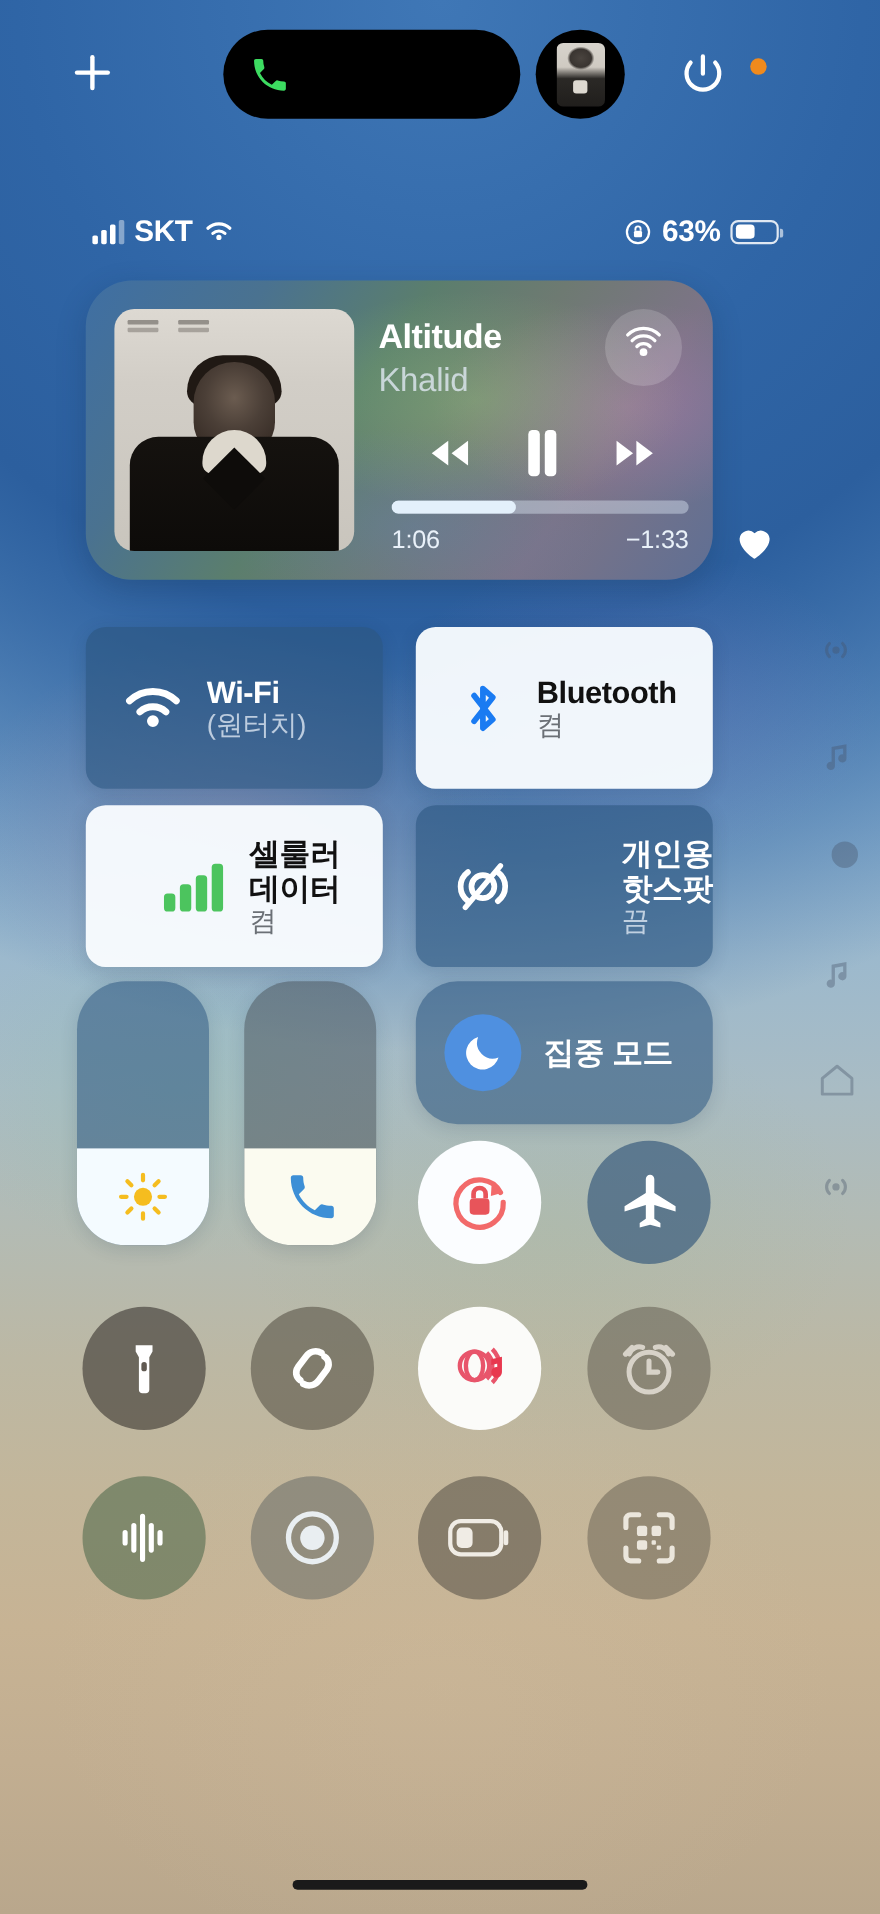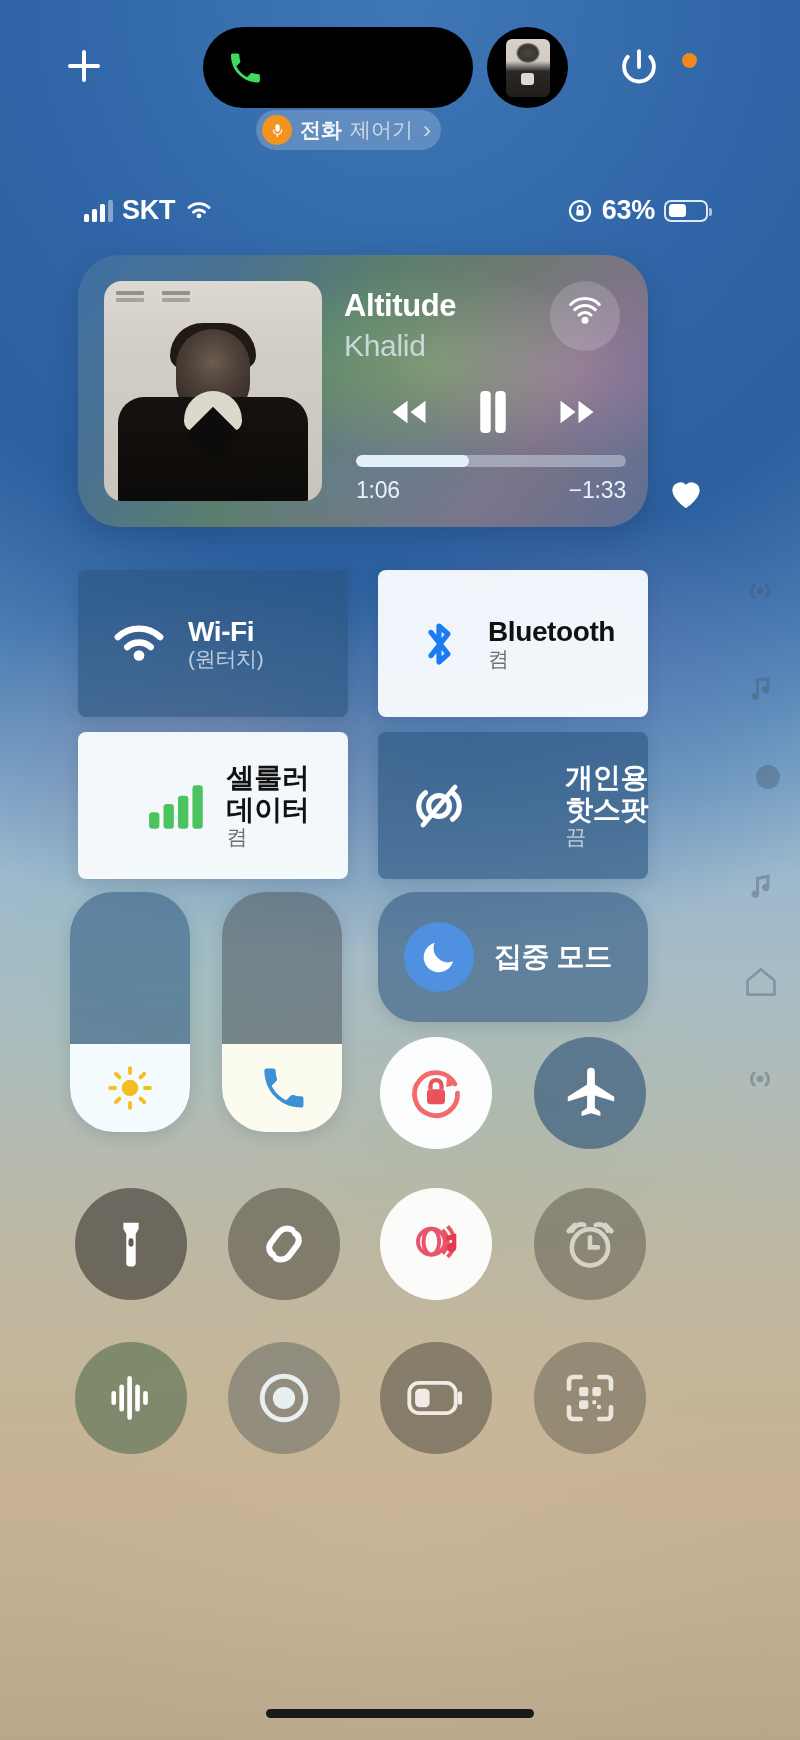--- a/index.html
+++ b/index.html
@@ -211,30 +211,30 @@
   .times span { color:#e9f1f9; font-size:23px; font-weight:500; letter-spacing:-.2px; }
 
   
   #heart { position:absolute; left:666px; top:218px; width:40px; height:40px; }
 
   
   .edge { position:absolute; right:20px; color:rgba(70,85,105,.38); }
 
   
   .tile {
-    position:absolute; border-radius:8px;
+    position:absolute; border-radius:18px;
     display:flex; align-items:center; gap:18px;
     box-shadow:0 4px 16px rgba(20,40,70,.14);
   }
   .tile.dark  { background:rgba(44,86,128,.62); }
   .tile.light { background:rgba(250,253,255,.95); }
   .tile .ticon { margin-left:30px; width:62px; display:flex; align-items:center; justify-content:center; flex:none; }
   .tile .tlabel { line-height:1.12; }
   .tile .tname  { font-size:28px; font-weight:700; letter-spacing:-.4px; }
-  .tile .tstate { font-size:21px; font-weight:500; letter-spacing:-.3px; }
+  .tile .tstate { font-size:25px; font-weight:500; letter-spacing:-.3px; }
   .tile.dark  .tname { color:#fff; }
   .tile.dark  .tstate{ color:rgba(226,235,245,.78); }
   .tile.light .tname { color:#111; }
   .tile.light .tstate{ color:#6b7076; }
 
   #tile-wifi      { left:78px;  top:315px; width:270px; height:147px; }
   #tile-bluetooth { left:378px; top:315px; width:270px; height:147px; }
   #tile-cellular  { left:78px;  top:477px; width:270px; height:147px;justify-content:center; }
   #tile-hotspot   { left:378px; top:477px; width:270px; height:147px;justify-content:space-between; }
 
@@ -311,31 +311,20 @@
     <div class="avatar-photo"></div>
   </div>
 
   <svg class="power-btn" viewBox="0 0 24 24">
     <path d="M12 3v9" stroke="#fff" stroke-width="2.2" stroke-linecap="round" fill="none"></path>
     <path d="M18.4 6.2a8.5 8.5 0 1 1-12.8 0" stroke="#fff" stroke-width="2.2" stroke-linecap="round" fill="none"></path>
   </svg>
 
   <div class="orange-dot"></div>
 
-  <div id="phone-pill">
-    <span class="mic-badge">
-      <svg width="15" height="19" viewBox="0 0 24 24">
-        <rect x="8.5" y="2" width="7" height="12" rx="3.5" fill="#fff"></rect>
-        <path d="M5.5 11.5a6.5 6.5 0 0 0 13 0M12 18v3.5" stroke="#fff" stroke-width="2" fill="none" stroke-linecap="round"></path>
-      </svg>
-    </span>
-    <span class="pill-label">전화</span>
-    <span class="pill-sub">제어기</span>
-    <span class="pill-chev">›</span>
-  </div>
 </div>
 
 <div id="statusbar">
   <div class="sb-left">
     <span class="bars">
         <i></i>
         <i></i>
         <i></i>
         <i></i>
       </span>

